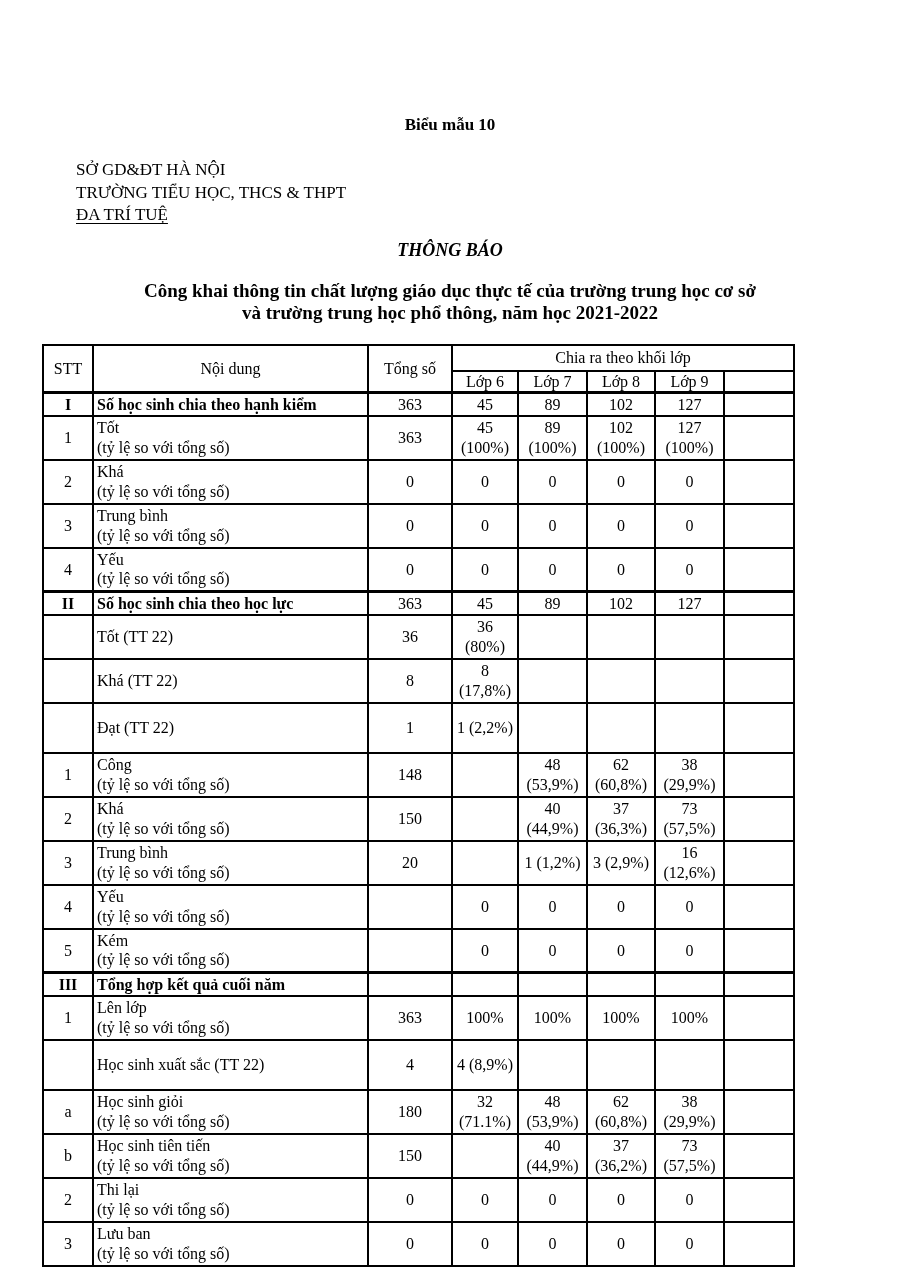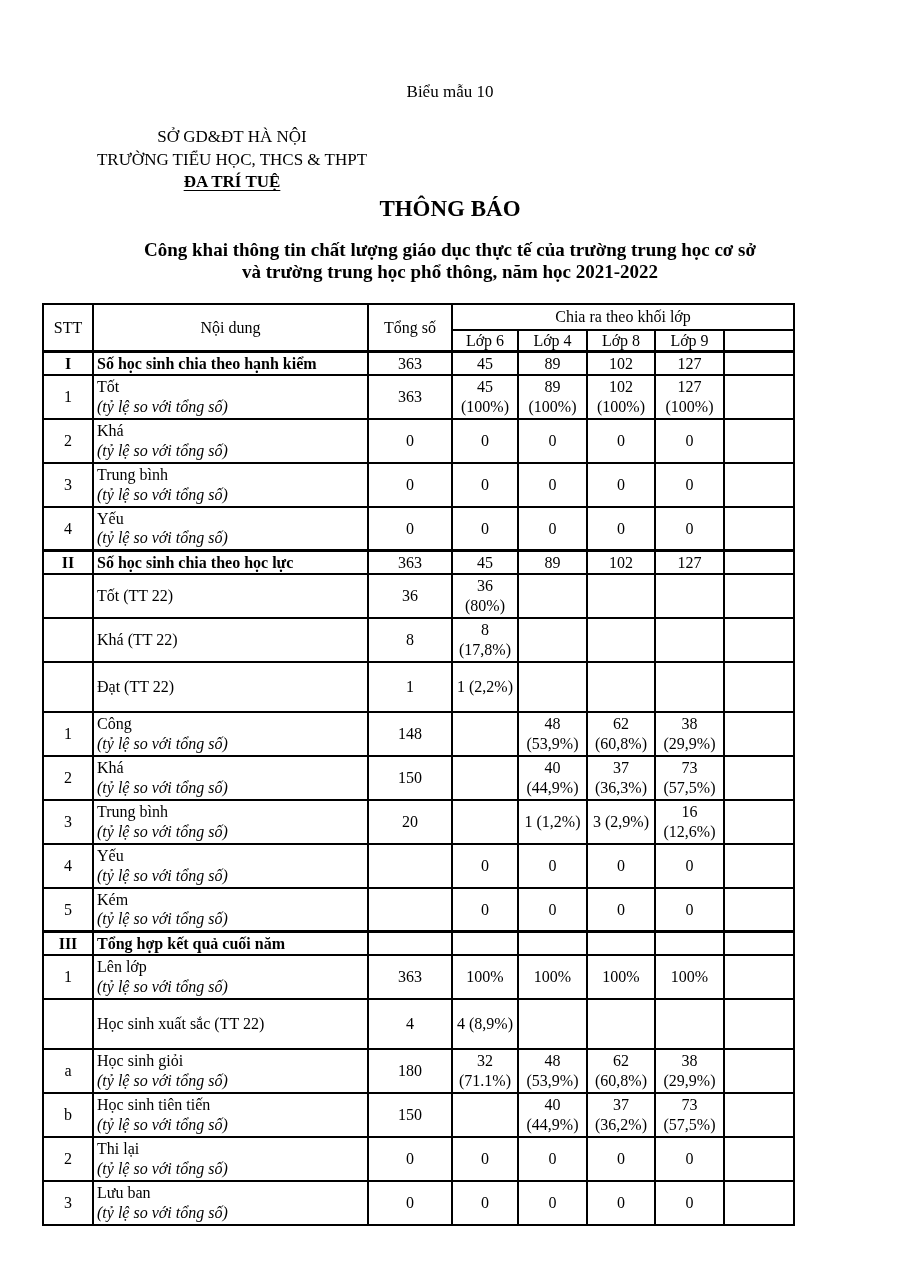--- a/index.html
+++ b/index.html
@@ -10,46 +10,46 @@
     font-family: "Liberation Serif", "DejaVu Serif", serif;
   }
   .page {
     position: relative;
     width: 900px;
     height: 1272px;
     background: #ffffff;
     overflow: hidden;
   }
   .form-label {
-    padding-top: 82px;
+    padding-top: 115px;
     text-align: center;
-    font-weight: normal;
+    font-weight: bold;
     font-size: 17px;
     line-height: 20px;
   }
   .org-block {
     margin: 24px 0 0 76px;
     width: 312px;
-    text-align: center;
     font-size: 17px;
     line-height: 22.5px;
   }
   .org-dept { font-weight: normal; }
   .org-school { font-weight: normal; }
   .org-school-name {
-    font-weight: bold;
+    font-weight: normal;
     text-decoration: underline;
     text-underline-offset: 3px;
   }
   .notice-title {
-    margin-top: 4px;
+    margin-top: 12px;
     text-align: center;
     font-weight: bold;
-    font-size: 23px;
+    font-size: 18px;
     line-height: 22px;
+    font-style: italic;
   }
   .doc-title {
     margin-top: 19px;
     text-align: center;
     font-weight: bold;
     font-size: 19px;
     line-height: 22px;
   }
   table.report {
     margin: 20px 0 0 42px;
@@ -71,21 +71,21 @@
   thead tr.h2 td { border-bottom-width: 3px; }
   tr.row-section { height: 23px; }
   tr.row-section td { border-top-width: 3px; }
   tr.row-tall { height: 44px; }
   tr.row-short { height: 50px; }
   td.stt-cell { text-align: center; }
   td.content-cell { text-align: left; padding-left: 4px; }
   td.value-cell { text-align: center; white-space: pre-line; }
   tr.row-section td.stt-cell,
   tr.row-section td.content-cell { font-weight: bold; }
-  .content-cell .sub-line { display: block; font-style: italic; }
+  .content-cell .sub-line { display: block; }
 </style>
 </head>
 <body>
 
 <div class="page">
 
   <div class="form-label">Biểu mẫu 10</div>
 
   <div class="org-block">
     <div class="org-dept">SỞ GD&amp;ĐT HÀ NỘI</div>
@@ -113,21 +113,21 @@
     </colgroup>
     <thead>
       <tr class="h1">
         <td rowspan="2">STT</td>
         <td rowspan="2">Nội dung</td>
         <td rowspan="2">Tổng số</td>
         <td colspan="5">Chia ra theo khối lớp</td>
       </tr>
       <tr class="h2">
         <td>Lớp 6</td>
-        <td>Lớp 4</td>
+        <td>Lớp 7</td>
         <td>Lớp 8</td>
         <td>Lớp 9</td>
         <td></td>
       </tr>
     </thead>
     <tbody>
         <tr class="row-section">
           <td class="stt-cell">I</td>
           <td class="content-cell"><span>Số học sinh chia theo hạnh kiểm</span></td>
           <td class="value-cell">363</td>

